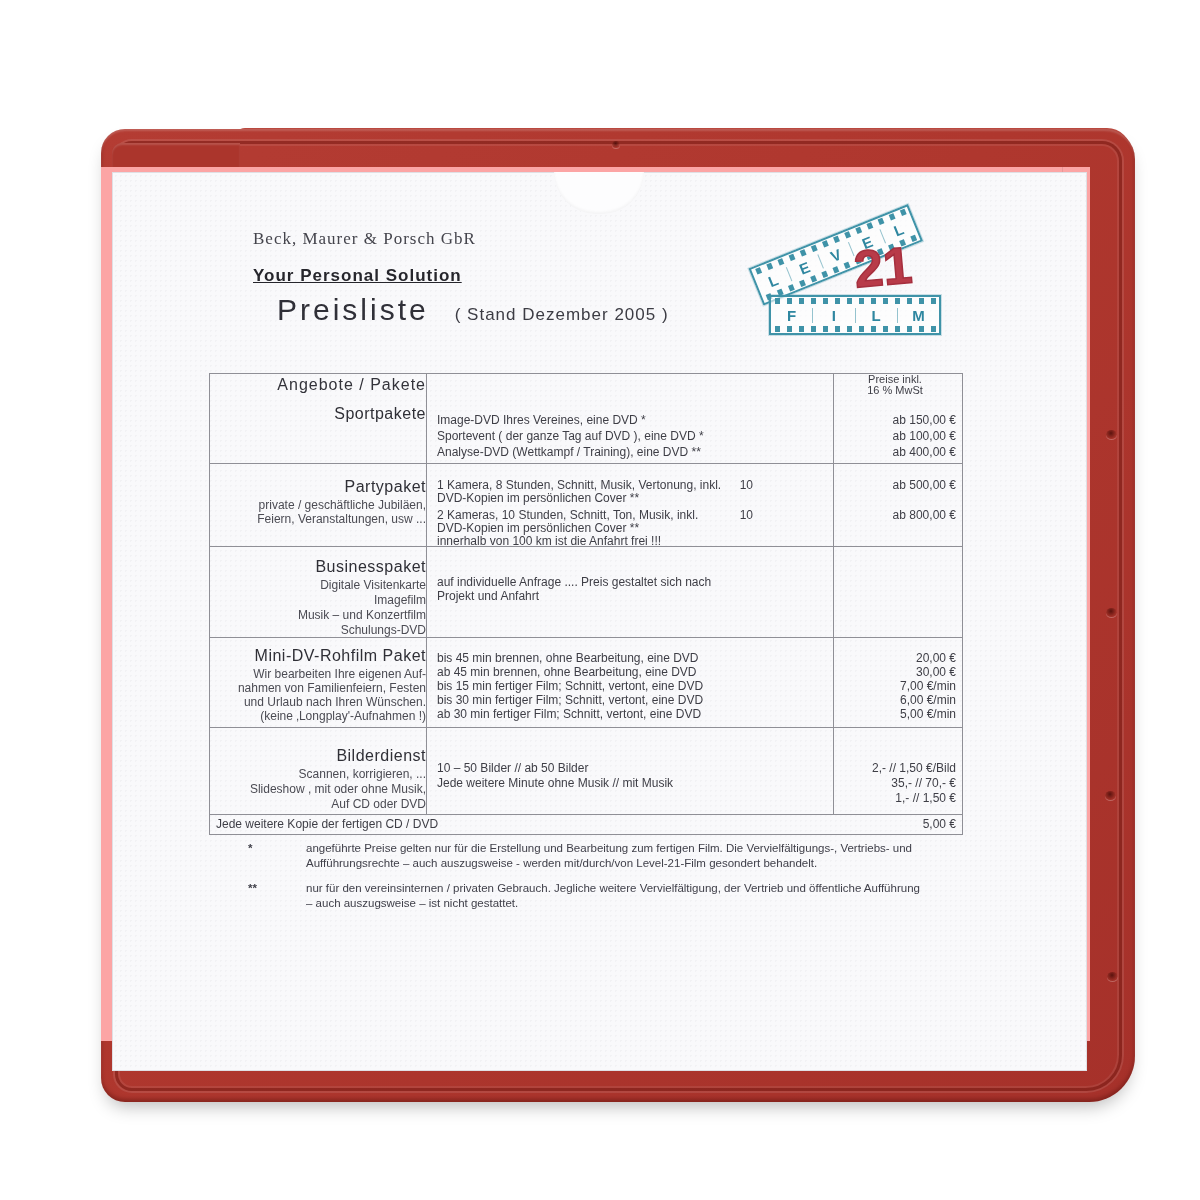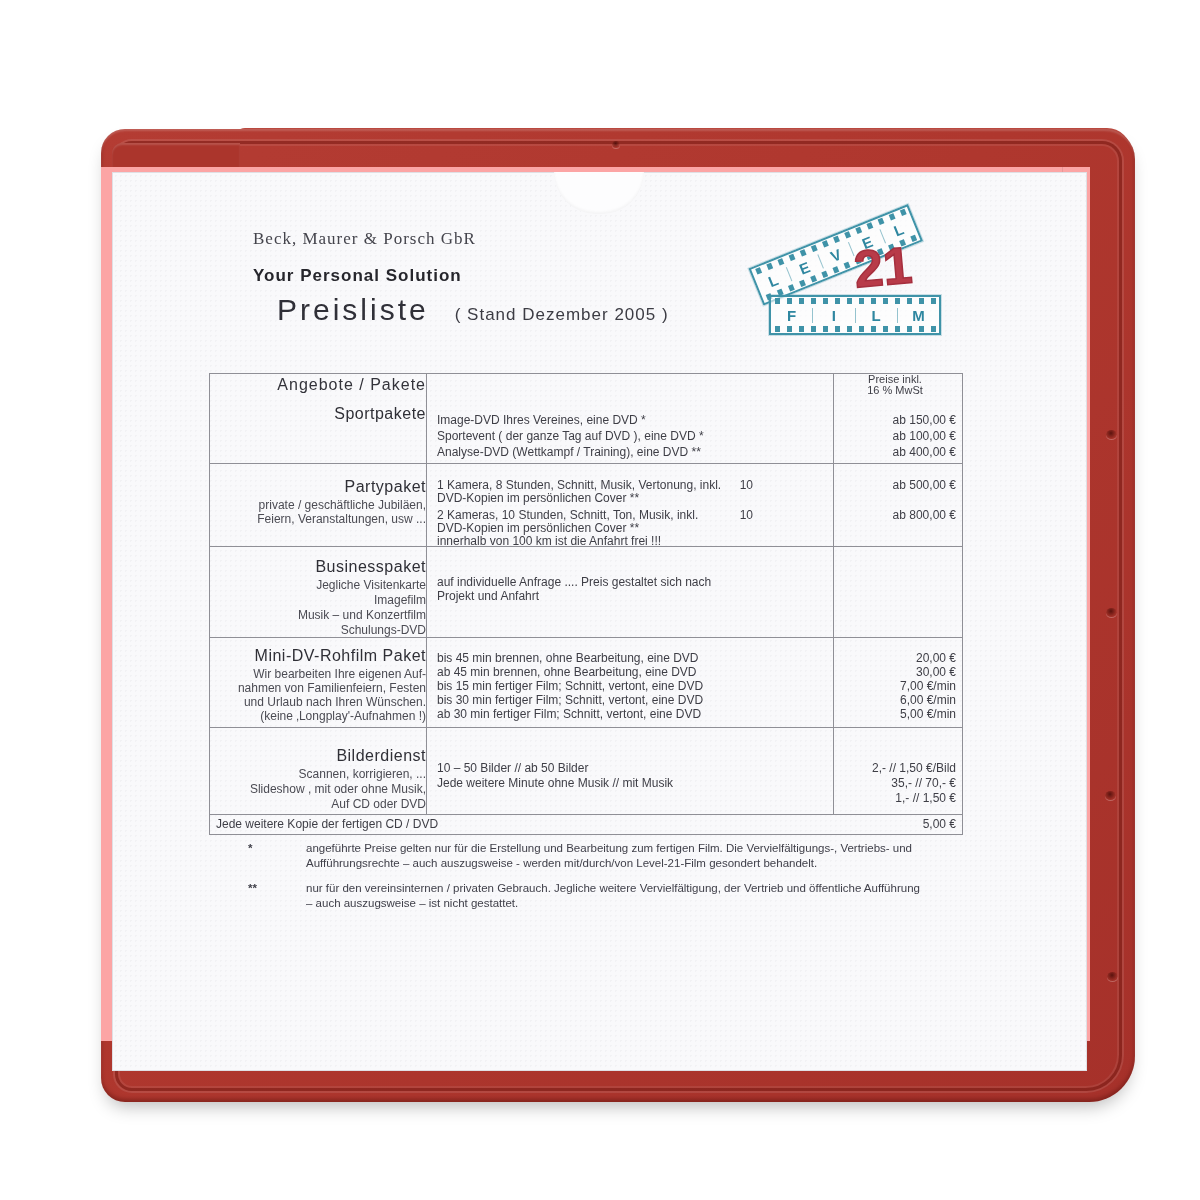--- a/index.html
+++ b/index.html
@@ -30,21 +30,21 @@
     background:#f9f9fb;border:1px solid #e0e0e5;
     background-image:radial-gradient(rgba(120,120,130,.05) 1px, transparent 1px);
     background-size:5px 5px;color:#3e3e46;}
   .notch{position:absolute;left:441px;top:-1px;width:90px;height:42px;
     background:#fdfdfe;border-radius:0 0 46px 46px;box-shadow:inset 0 -2px 3px rgba(0,0,0,.04);}
 
   
   .company{position:absolute;left:140px;top:56px;font-family:"Liberation Serif",serif;
     font-size:17px;letter-spacing:1px;color:#44444c;}
   .tagline{position:absolute;left:140px;top:93px;font-size:17px;font-weight:bold;
-    letter-spacing:1px;color:#26262c;}
+    letter-spacing:1px;color:#26262c;text-decoration:underline;}
   .title-row{position:absolute;left:140px;top:120px;display:flex;align-items:baseline;}
   .title{font-size:30px;letter-spacing:3px;color:#303038;margin-left:24px;}
   .title-note{font-size:17px;margin-left:26px;letter-spacing:1px;color:#3c3c44;}
 
   
   .logo{position:absolute;left:643px;top:50px;width:230px;height:120px;}
   .strip{position:absolute;background:rgba(255,255,255,.6);border:2px solid #3f93a8;
     display:flex;flex-direction:column;box-shadow:0 0 0 1px rgba(63,147,168,.25);}
   .strip .sprockets{height:6px;
     background-image:repeating-linear-gradient(90deg,#3f93a8 0 5px, transparent 5px 12px);
@@ -213,21 +213,21 @@
                 <div class="pline">ab 500,00 €</div>
                 <div class="pline">&nbsp;</div>
                 <div class="pline gap">ab 800,00 €</div>
                 <div class="pline">&nbsp;</div>
                 <div class="pline">&nbsp;</div>
               </div>
             </div>
             <div class="trow r2">
               <div class="c1">
                 <div class="row-title">Businesspaket</div>
-                <div class="sub">Jegliche Visitenkarte</div>
+                <div class="sub">Digitale Visitenkarte</div>
                 <div class="sub">Imagefilm</div>
                 <div class="sub">Musik – und Konzertfilm</div>
                 <div class="sub">Schulungs-DVD</div>
               </div>
               <div class="c2">
                 <div class="line">
                   <span class="t">auf individuelle Anfrage  .... Preis gestaltet sich nach</span>
                 </div>
                 <div class="line">
                   <span class="t">Projekt und Anfahrt</span>

